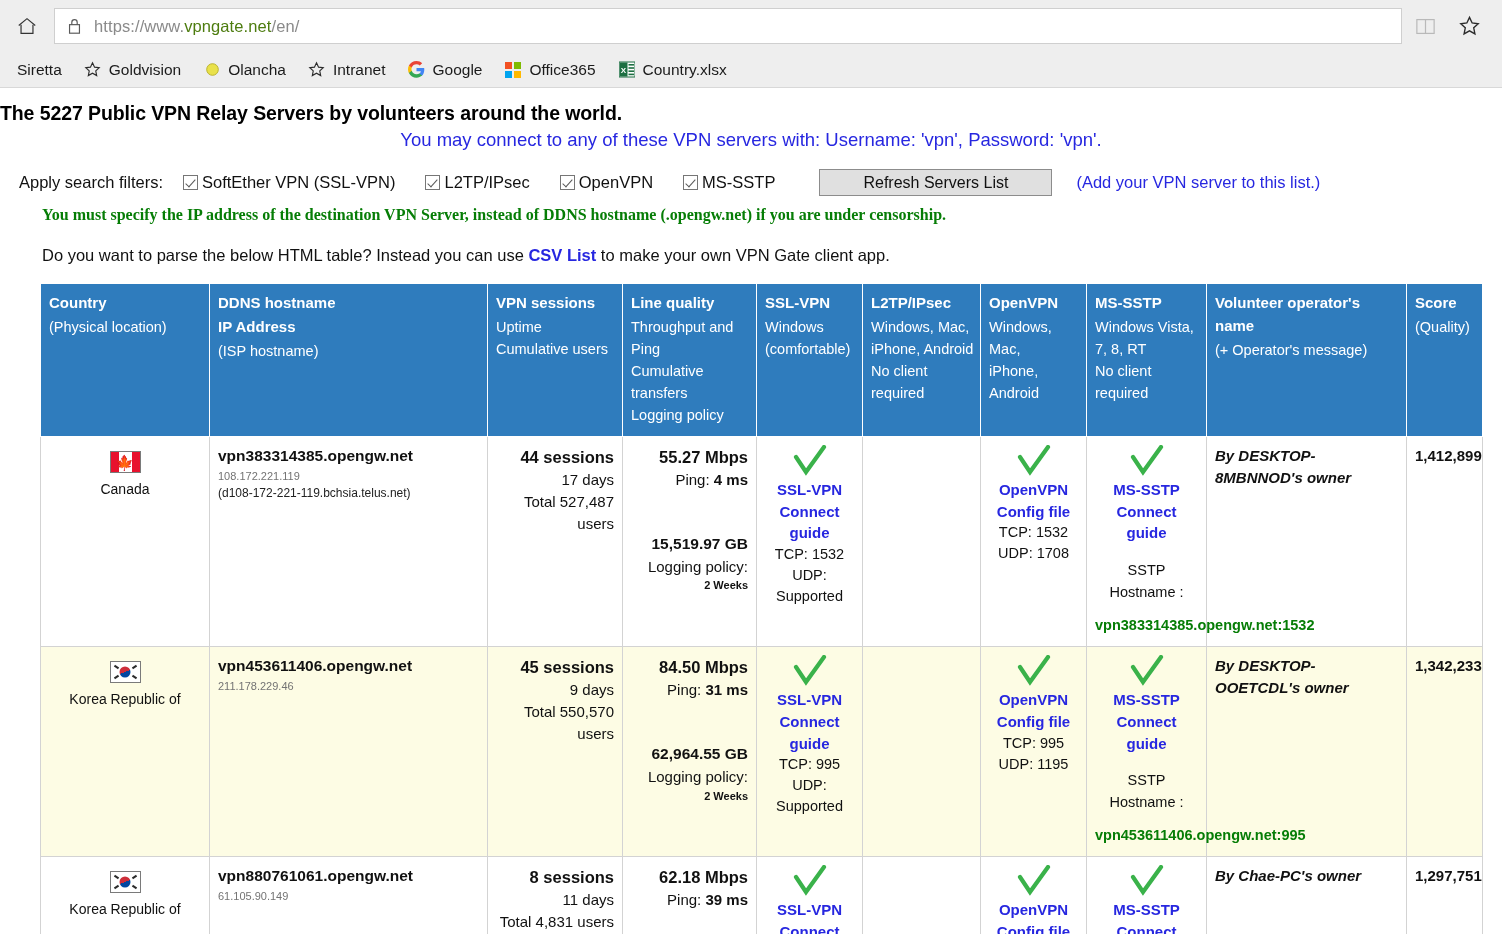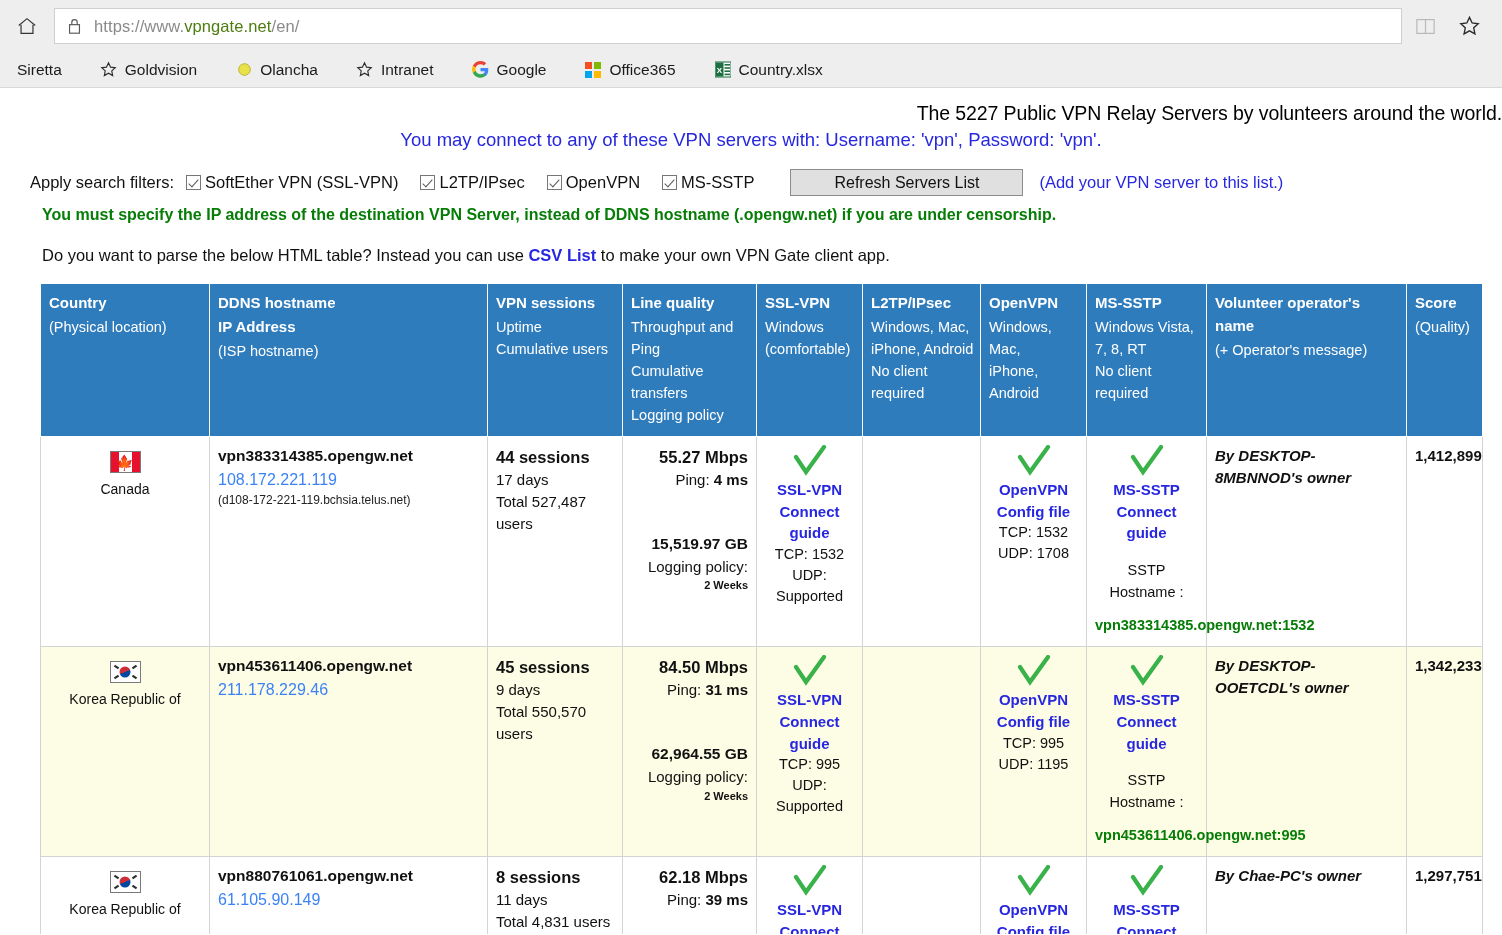--- a/index.html
+++ b/index.html
@@ -26,46 +26,46 @@
     display:flex; align-items:center; padding:0 12px; gap:12px;
   }
   .lock-icon { flex:0 0 auto; display:flex; align-items:center; }
   .url-text { font-size:16.5px; color:#8a8a8a; letter-spacing:.1px; white-space:nowrap; }
   .url-text .host { color:#4d7c0f; }
   .chrome-right { display:flex; align-items:center; gap:18px; padding-right:6px; }
   .chrome-icon { width:26px; height:26px; display:flex; align-items:center; justify-content:center; cursor:pointer; }
 
   .bookmarks-row {
     height:35px; display:flex; align-items:center;
-    padding:0 0 0 6px; gap:16px; background:#eeeeee;
+    padding:0 0 0 6px; gap:0; background:#eeeeee;
   }
   .bm {
     display:flex; align-items:center; gap:7px;
     padding:0 11px; height:28px; cursor:pointer; white-space:nowrap;
   }
   .bm-label { font-size:15.5px; color:#1b1b1b; }
   .bm-ico { width:18px; height:18px; display:flex; align-items:center; justify-content:center; flex:0 0 auto; }
 
   
   .page {
     background:#ffffff; border-top:1px solid #d8d8d8;
     height:847px; overflow:hidden; position:relative;
   }
   .content { padding:10px 0 0 0; }
 
   .title {
-    text-align:right; font-size:19.5px; font-weight:normal; color:#000;
+    text-align:left; font-size:19.5px; font-weight:bold; color:#000;
     margin:4px 0 2px 0; letter-spacing:-.1px;
   }
   .subtitle {
     text-align:center; font-size:18.5px; color:#2727e0; margin:4px 0 0 0;
   }
 
   .filters {
-    display:flex; align-items:center; gap:0; padding:18px 0 0 30px;
+    display:flex; align-items:center; gap:8px; padding:18px 0 0 19px;
     font-size:16.5px; color:#111;
   }
   .filters .lbl { margin-right:12px; }
   .cbwrap { display:flex; align-items:center; gap:4px; margin-right:22px; cursor:pointer; }
   .cbox {
     width:15px; height:15px; border:1px solid #767676; background:#fff;
     position:relative; flex:0 0 auto;
   }
   .cbox::after {
     content:""; position:absolute; left:4px; top:1px;
@@ -74,21 +74,21 @@
   }
   .refresh-btn {
     height:27px; min-width:233px; background:#e0e0e0;
     border:1px solid #8c8c8c; font-size:16px; color:#111;
     font-family:"Liberation Sans", sans-serif; cursor:pointer;
     margin-left:14px; margin-right:16px;
   }
   .addlink { font-size:16.5px; color:#2727e0; cursor:pointer; }
 
   .warn {
-    padding:10px 0 0 42px; font-size:16px; font-weight:bold; color:#067d06;
+    padding:10px 0 0 42px; font-size:16px; font-weight:bold; color:#067d06;font-family:Liberation Serif, serif;
   }
   .parseline {
     padding:22px 0 0 42px; font-size:16.5px; color:#111;
   }
   .parseline .csv { color:#2727e0; font-weight:bold; cursor:pointer; }
 
   
   .tablewrap { padding:18px 0 0 40px; }
   table.servers {
     border-collapse:collapse; width:1442px; table-layout:fixed;
@@ -127,24 +127,24 @@
   .kr-circle {
     position:absolute; left:50%; top:50%; transform:translate(-50%,-50%);
     width:11px; height:11px; border-radius:50%;
     background:linear-gradient(160deg,#cd2e3a 0 50%,#0047a0 50% 100%);
   }
   .kr-b { position:absolute; width:5px; height:2px; background:#2b2b2b; }
   .country-name { font-size:14px; color:#111; display:block; text-align:center; }
 
   .c-host { }
   .host-main { font-weight:bold; font-size:15.5px; color:#111; display:block; }
-  .host-ip { font-size:16px; color:#3b82f6; display:block; }
+  .host-ip { font-size:11px; color:#737373; display:block; }
   .host-isp { font-size:12px; color:#222; display:block; margin-top:1px; }
 
-  .c-num { }
+  .c-num { text-align:right; }
   .num-big { font-weight:bold; font-size:16.5px; display:block; }
   .num-sub { font-size:15px; display:block; }
 
   .c-line { text-align:right; }
   .mbps { font-weight:bold; font-size:16.5px; display:block; }
   .ping { font-size:15px; display:block; }
   .ping b { font-weight:bold; }
   .gb { font-weight:bold; font-size:15.5px; display:block; margin-top:42px; }
   .logpol { font-size:15px; display:block; }
   .logval { font-size:11px; display:block;font-weight:bold; }

